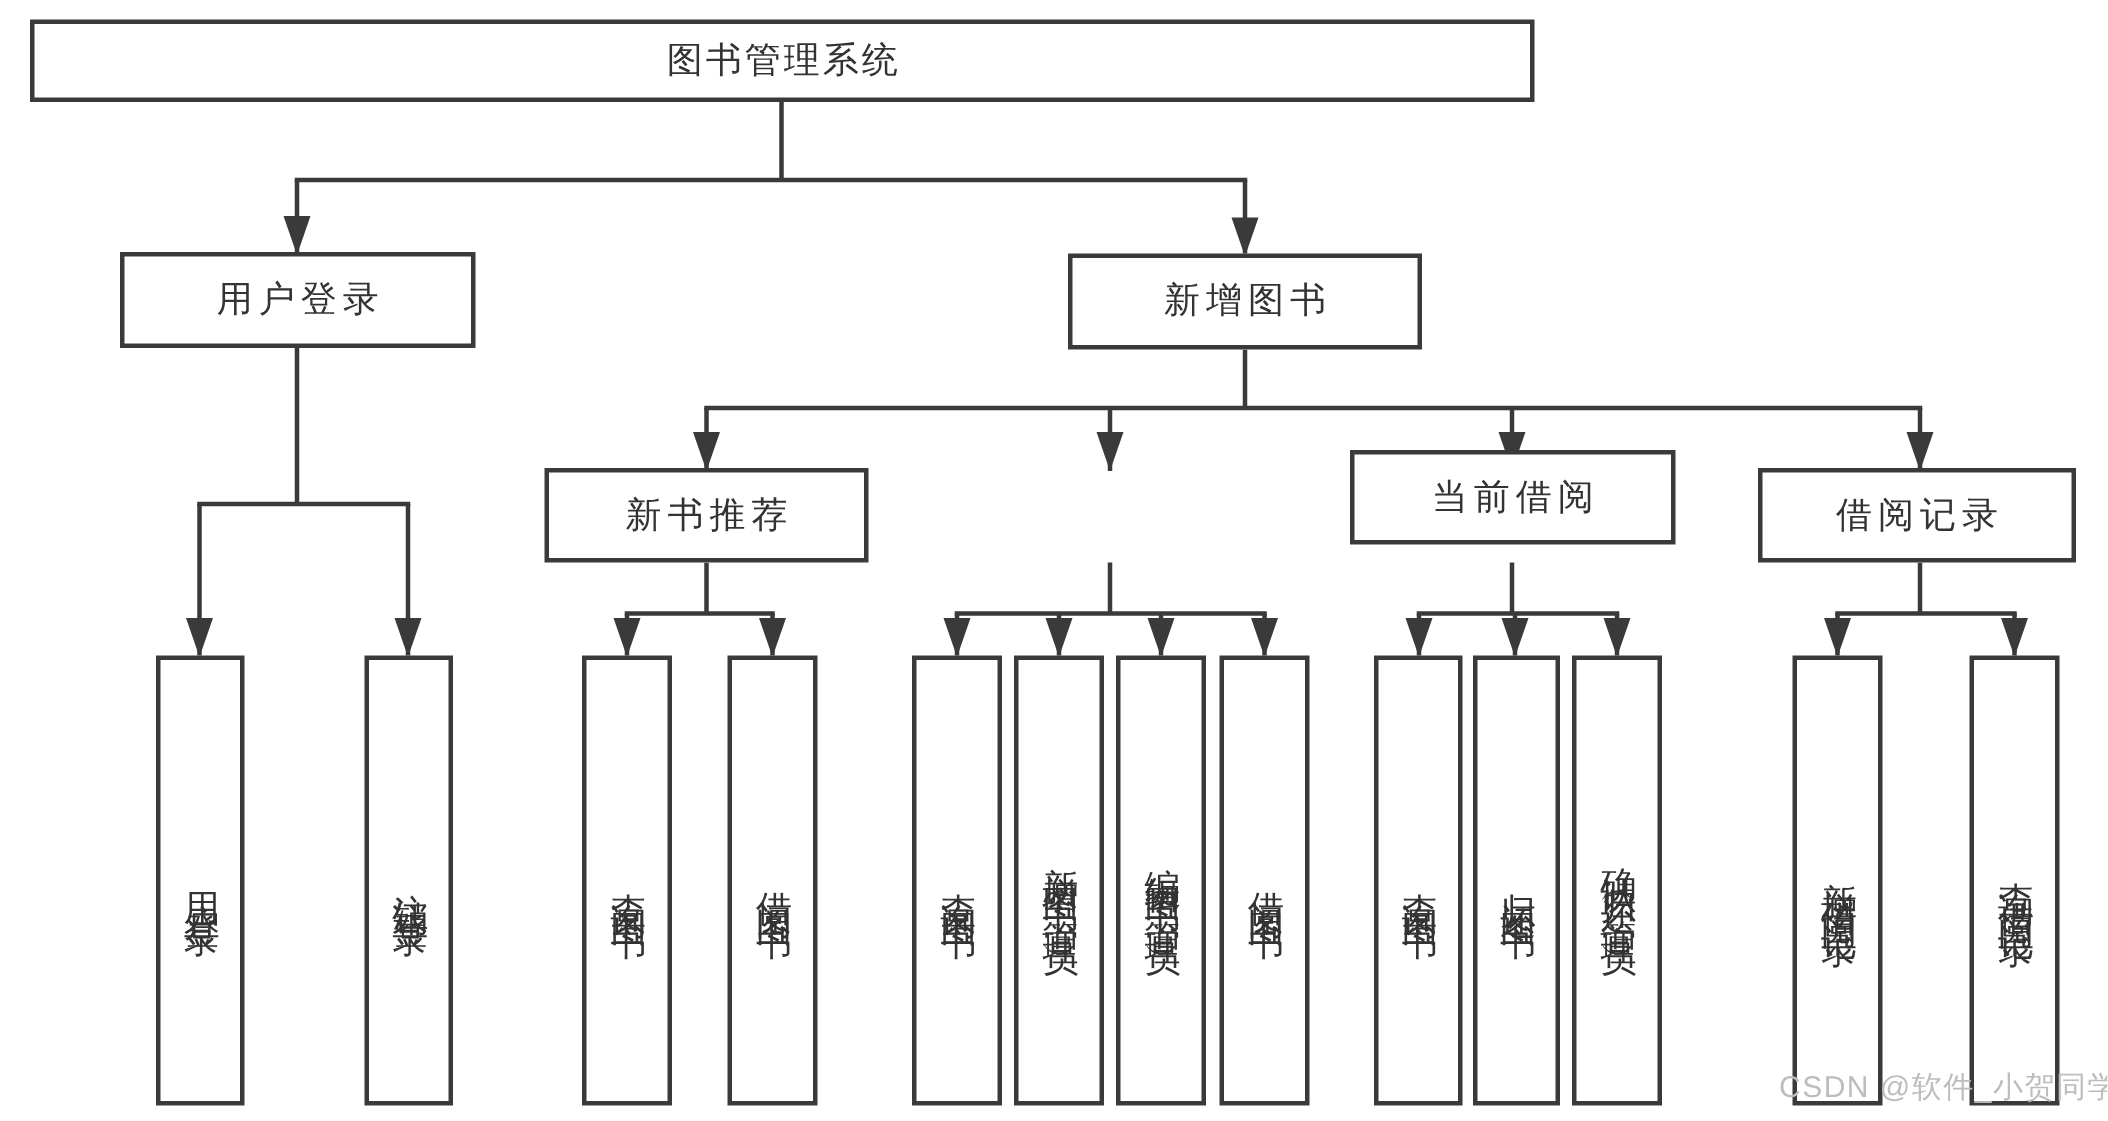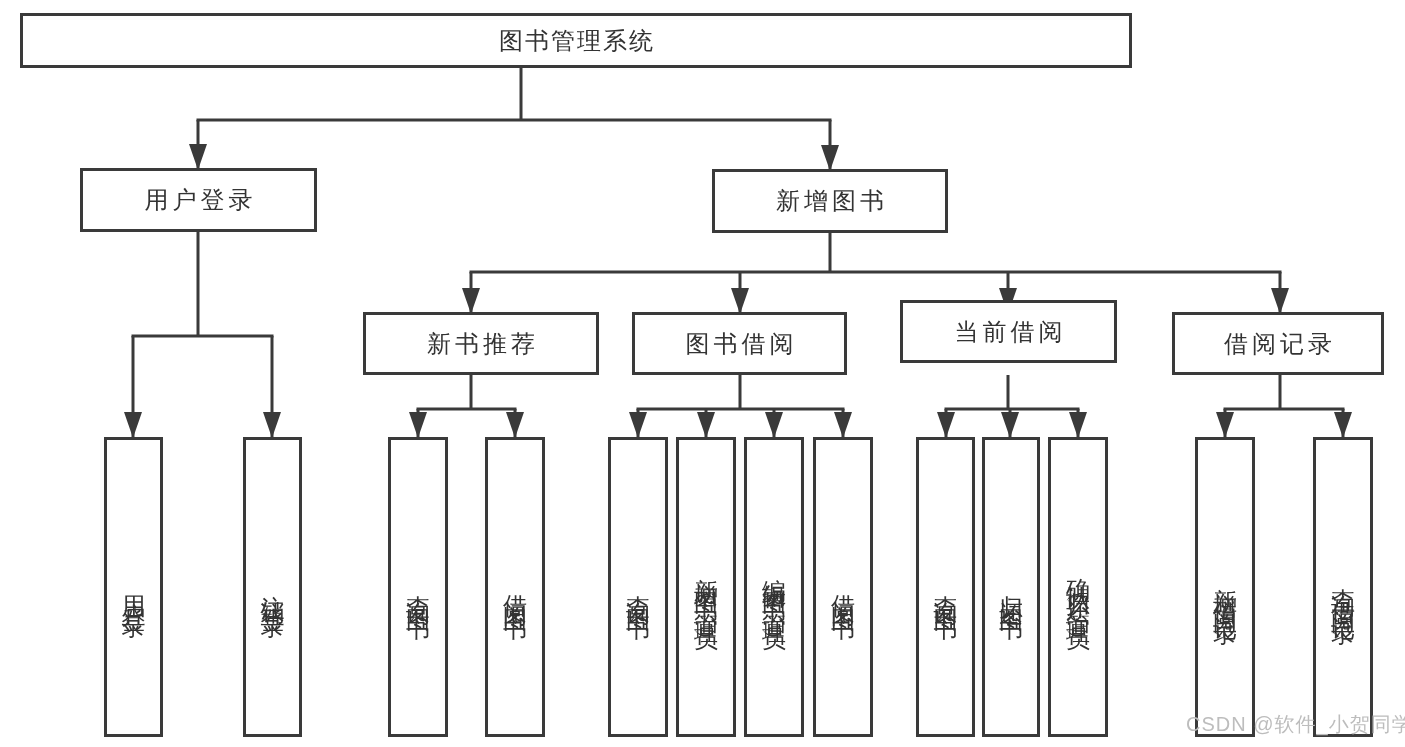--- a/index.html
+++ b/index.html
@@ -86,27 +86,26 @@
       <line x1="946" y1="409" x2="946" y2="438" marker-end="url(#ah)"></line>
       <line x1="1010" y1="409" x2="1010" y2="438" marker-end="url(#ah)"></line>
       <line x1="1078" y1="409" x2="1078" y2="438" marker-end="url(#ah)"></line>
 
       <path d="M1280,375 V409 M1223.5,409 H1344.5"></path>
       <line x1="1225" y1="409" x2="1225" y2="438" marker-end="url(#ah)"></line>
       <line x1="1343" y1="409" x2="1343" y2="438" marker-end="url(#ah)"></line>
     </g>
   </svg>
 
-  <div class="node h root" style="left:20px;top:13px;width:1112px;height:55px">图书管理系统</div>
+  <div class="node h root" style="left:20px;top:13px;width:1003px;height:55px">图书管理系统</div>
 
   <div class="node h" style="left:80px;top:168px;width:237px;height:64px">用户登录</div>
   <div class="node h" style="left:712px;top:169px;width:236px;height:64px">新增图书</div>
 
-  <div class="node h" style="left:363px;top:312px;width:236px;height:63px">新书推荐</div>
-  <div class="node h" style="left:632px;top:312px;width:215px;height:63px">图书借阅</div>
+  <div class="node h" style="left:363px;top:312px;width:216px;height:63px">新书推荐</div>
   <div class="node h" style="left:900px;top:300px;width:217px;height:63px">当前借阅</div>
   <div class="node h" style="left:1172px;top:312px;width:212px;height:63px">借阅记录</div>
 
   <div class="node v" style="left:104px;top:437px;width:59px;height:300px">用户登录</div>
   <div class="node v" style="left:243px;top:437px;width:59px;height:300px">注销登录</div>
 
   <div class="node v" style="left:388px;top:437px;width:60px;height:300px">查询图书</div>
   <div class="node v" style="left:485px;top:437px;width:60px;height:300px">借阅图书</div>
 
   <div class="node v" style="left:608px;top:437px;width:60px;height:300px">查询图书</div>

